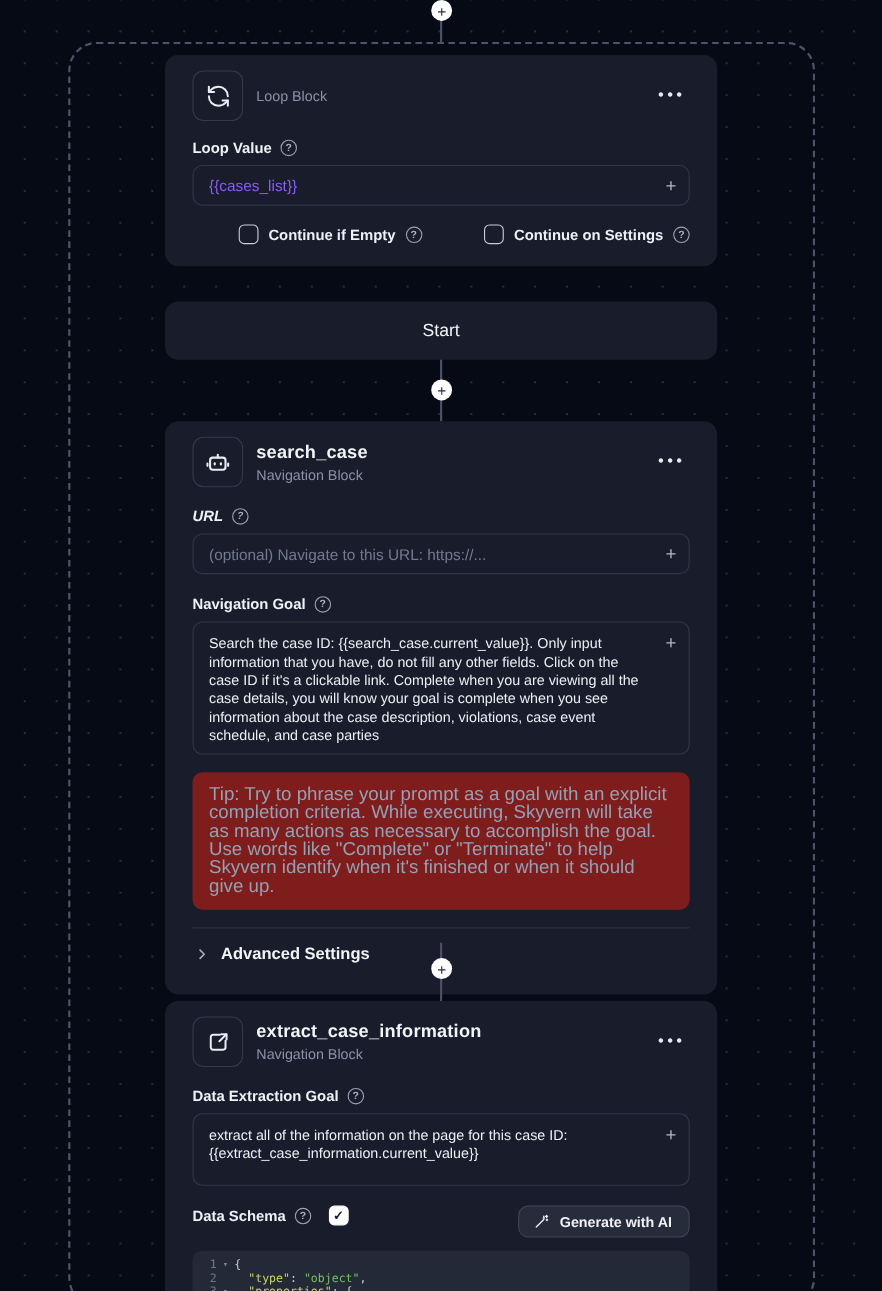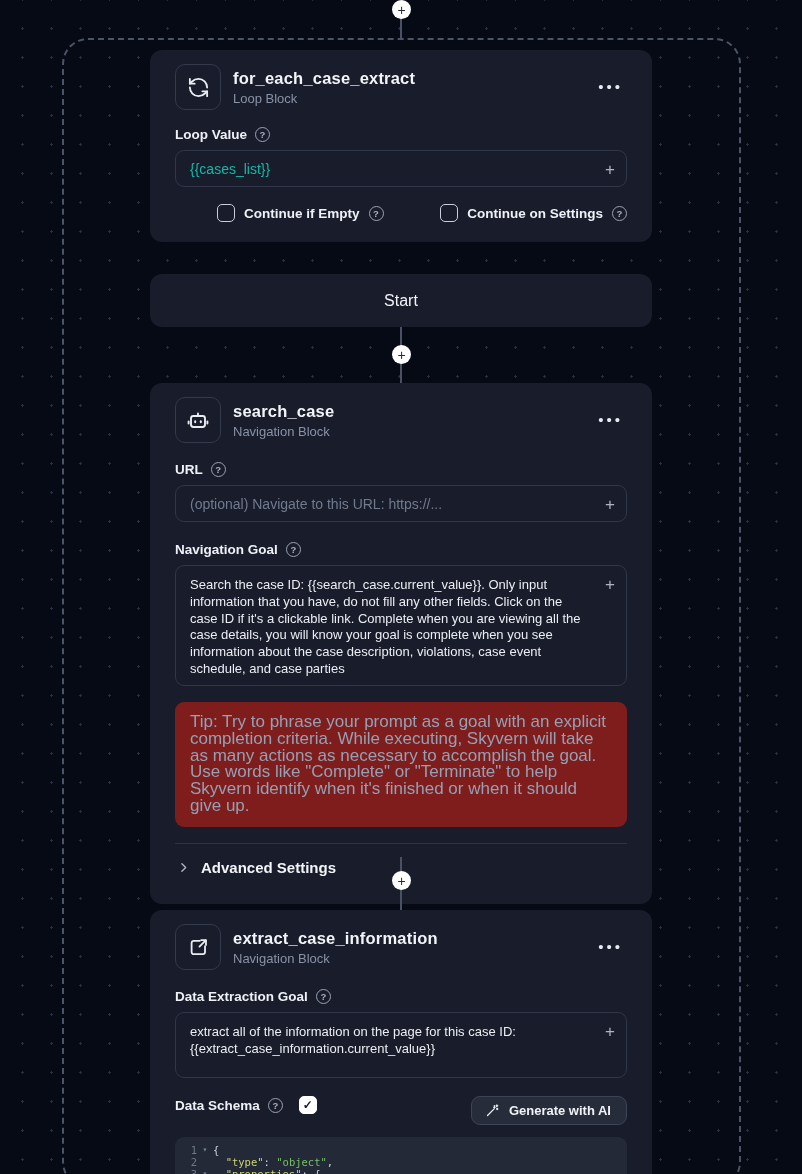--- a/index.html
+++ b/index.html
@@ -37,21 +37,21 @@
   .field-label { font-size:13.5px; font-weight:700; color:#eef1f5; }
   .qmark {
     width:15px; height:15px; border:1.4px solid #9aa3b2; border-radius:50%;
     color:#aab3c2; font-size:9.5px; font-weight:700;
     display:flex; align-items:center; justify-content:center; flex:0 0 auto;
   }
   
   .text-input-wrap { position:relative; margin-top:8px; }
   .text-input {
     width:100%; height:37px; background:transparent; border:1px solid #303749;
-    border-radius:9px; color:#14b8a6; font-size:14px; padding:0 34px 0 14px;
+    border-radius:9px; color:#8b5cf6; font-size:14px; padding:0 34px 0 14px;
     font-family:"Liberation Sans", sans-serif; outline:none;
   }
   .text-input::placeholder { color:#717b8e; }
   .textarea-box {
     width:100%; background:transparent; border:1px solid #303749;
     border-radius:9px; color:#eceef3; font-size:13px; line-height:16.8px;
     padding:11px 34px 10px 14px; white-space:pre-wrap;
   }
   .plus-in-input {
     position:absolute; right:12px; color:#aeb6c5; font-size:17px; font-weight:400;
@@ -128,21 +128,20 @@
     <div class="blk-header">
       <div class="icon-box">
         <svg class="icon" width="23" height="23" viewBox="0 0 24 24" fill="none" stroke="#e9edf3" stroke-width="1.9" stroke-linecap="round" stroke-linejoin="round">
           <path d="M21 12a9 9 0 0 0-9-9 9.75 9.75 0 0 0-6.74 2.74L3 8"></path>
           <path d="M3 3v5h5"></path>
           <path d="M3 12a9 9 0 0 0 9 9 9.75 9.75 0 0 0 6.74-2.74L21 16"></path>
           <path d="M16 16h5v5"></path>
         </svg>
       </div>
       <div class="blk-titles">
-        <span class="blk-title">for_each_case_extract</span>
         <span class="blk-sub">Loop Block</span>
       </div>
       <span class="dots">•••</span>
     </div>
 
     <div class="field-label-row">
       <span class="field-label">Loop Value</span>
       <span class="qmark">?</span>
     </div>
     <div class="text-input-wrap">
@@ -185,21 +184,21 @@
           <path d="M14.8 13.2v1.1"></path>
         </svg>
       </div>
       <div class="blk-titles">
         <span class="blk-title">search_case</span>
         <span class="blk-sub">Navigation Block</span>
       </div>
       <span class="dots">•••</span>
     </div>
 
-    <div class="field-label-row" style="margin-top:19px;">
+    <div class="field-label-row" style="margin-top:19px;font-style:italic;">
       <span class="field-label">URL</span>
       <span class="qmark">?</span>
     </div>
     <div class="text-input-wrap">
       <input class="text-input" type="text" placeholder="(optional) Navigate to this URL: https://..." style="">
       <span class="plus-in-input plus-mid">+</span>
     </div>
 
     <div class="field-label-row" style="margin-top:20px;">
       <span class="field-label">Navigation Goal</span>

